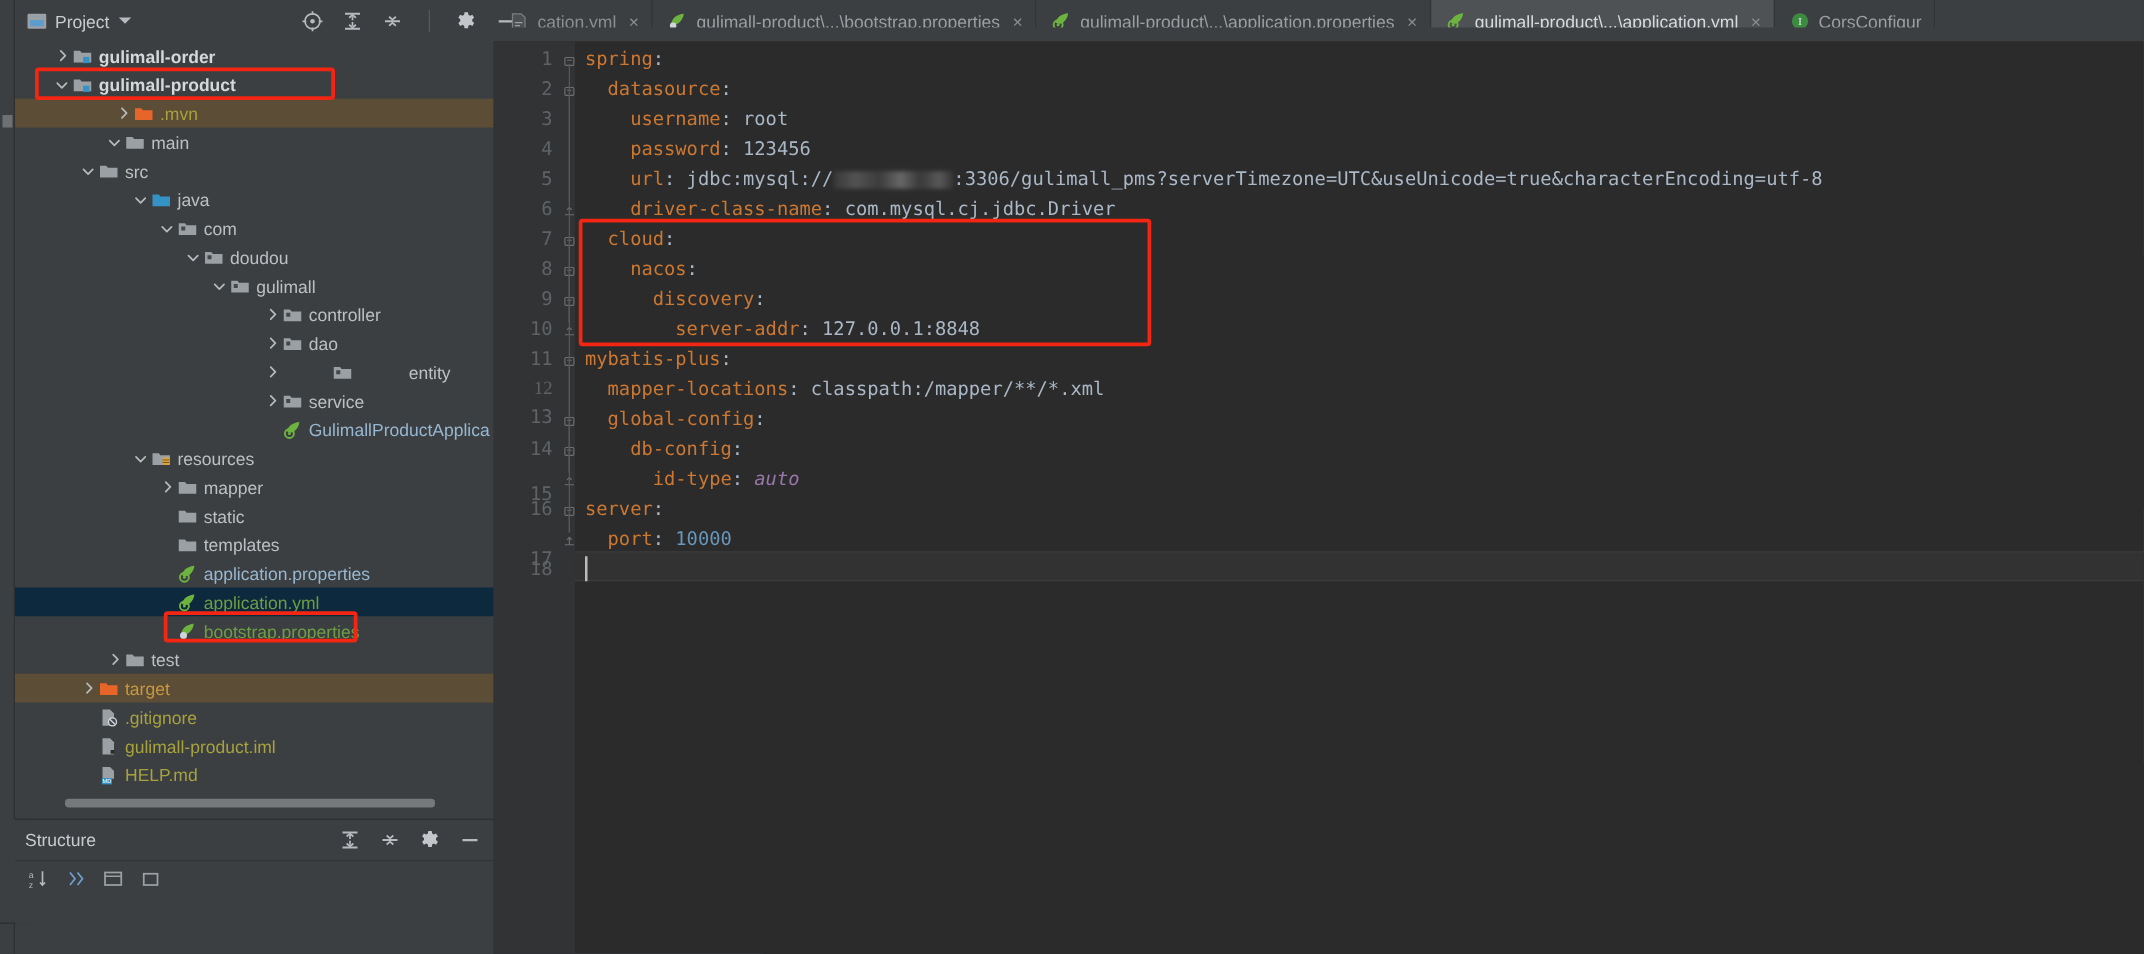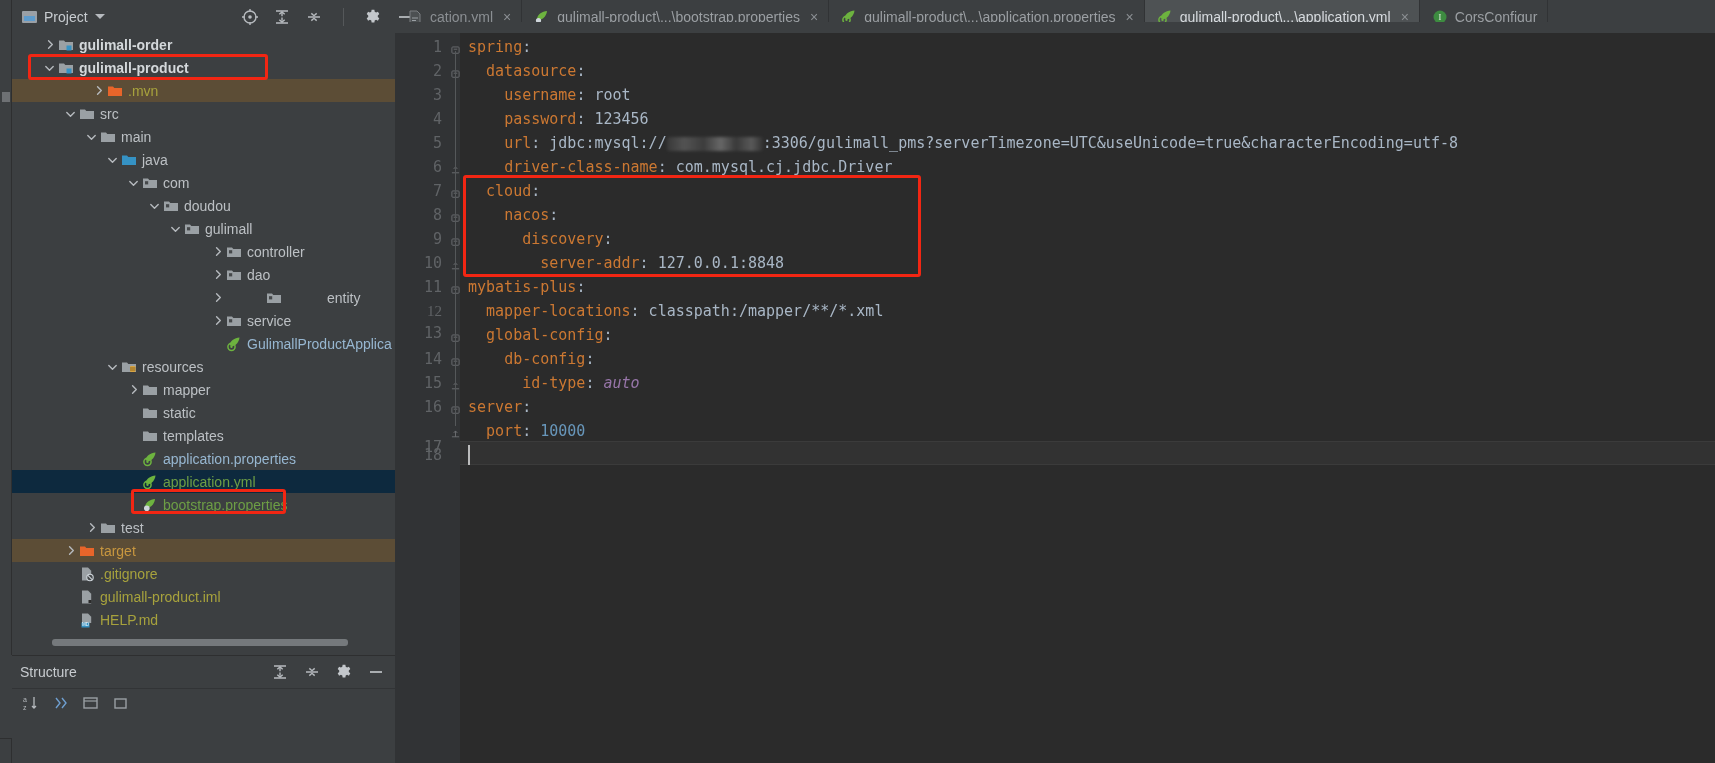--- a/index.html
+++ b/index.html
@@ -311,37 +311,37 @@
         </div>
         <div class="row hl" style="padding-left: 80px;">
           <svg class="arrow" viewBox="0 0 14 14">
             <path d="M6 3l4 4-4 4" fill="none" stroke="#b6babe" stroke-width="1.5" stroke-linecap="round" stroke-linejoin="round"></path>
           </svg>
           <svg class="ico" viewBox="0 0 16 16">
             <path d="M1 3.5h5l1.3 1.6H15V13H1z" fill="#e8652a"></path>
           </svg>
           <span class="nm yellow">.mvn</span>
         </div>
+        <div class="row" style="padding-left: 73px;">
+          <svg class="arrow" viewBox="0 0 14 14">
+            <path d="M3 6l4 4 4-4" fill="none" stroke="#b6babe" stroke-width="1.5" stroke-linecap="round" stroke-linejoin="round"></path>
+          </svg>
+          <svg class="ico" viewBox="0 0 16 16">
+            <path d="M1 3.5h5l1.3 1.6H15V13H1z" fill="#9aa0a4"></path>
+          </svg>
+          <span class="nm plain">main</span>
+        </div>
         <div class="row" style="padding-left: 52px;">
           <svg class="arrow" viewBox="0 0 14 14">
             <path d="M3 6l4 4 4-4" fill="none" stroke="#b6babe" stroke-width="1.5" stroke-linecap="round" stroke-linejoin="round"></path>
           </svg>
           <svg class="ico" viewBox="0 0 16 16">
             <path d="M1 3.5h5l1.3 1.6H15V13H1z" fill="#9aa0a4"></path>
           </svg>
           <span class="nm plain">src</span>
-        </div>
-        <div class="row" style="padding-left: 73px;">
-          <svg class="arrow" viewBox="0 0 14 14">
-            <path d="M3 6l4 4 4-4" fill="none" stroke="#b6babe" stroke-width="1.5" stroke-linecap="round" stroke-linejoin="round"></path>
-          </svg>
-          <svg class="ico" viewBox="0 0 16 16">
-            <path d="M1 3.5h5l1.3 1.6H15V13H1z" fill="#9aa0a4"></path>
-          </svg>
-          <span class="nm plain">main</span>
         </div>
         <div class="row" style="padding-left: 94px;">
           <svg class="arrow" viewBox="0 0 14 14">
             <path d="M3 6l4 4 4-4" fill="none" stroke="#b6babe" stroke-width="1.5" stroke-linecap="round" stroke-linejoin="round"></path>
           </svg>
           <svg class="ico" viewBox="0 0 16 16">
             <path d="M1 3.5h5l1.3 1.6H15V13H1z" fill="#3592c4"></path>
           </svg>
           <span class="nm plain">java</span>
         </div>
@@ -626,21 +626,21 @@
         <div class="ln lnum" style="top: 98px;">5</div>
         <div class="ln lnum" style="top: 122px;">6</div>
         <div class="ln lnum" style="top: 146px;">7</div>
         <div class="ln lnum" style="top: 170px;">8</div>
         <div class="ln lnum" style="top: 194px;">9</div>
         <div class="ln lnum" style="top: 218px;">10</div>
         <div class="ln lnum" style="top: 242px;">11</div>
         <div class="ln lnum" style="top: 266px; font-family: Liberation Serif, serif;">12</div>
         <div class="ln lnum" style="top: 288px;">13</div>
         <div class="ln lnum" style="top: 314px;">14</div>
-        <div class="ln lnum" style="top: 338px; text-align: right;">15</div>
+        <div class="ln lnum" style="top: 350px; text-align: right;">15</div>
         <div class="ln lnum" style="top: 362px;">16</div>
         <div class="ln lnum" style="top: 402px;">17</div>
         <div class="ln lnum" style="top: 410px;">18</div>
       </div>
     <div id="fold-markers"></div>
 
   <div style="position: absolute; left: 56px; top: 9px; width: 9px; height: 10px;"><svg viewBox="0 0 10 11" width="9" height="10">
           <rect x="1" y="1" width="8" height="7" rx="1" fill="none" stroke="#6e7174"></rect>
           <path d="M3 3.5h4" stroke="#6e7174"></path>
           <path d="M5 8.2l0 2" stroke="#6e7174"></path>

